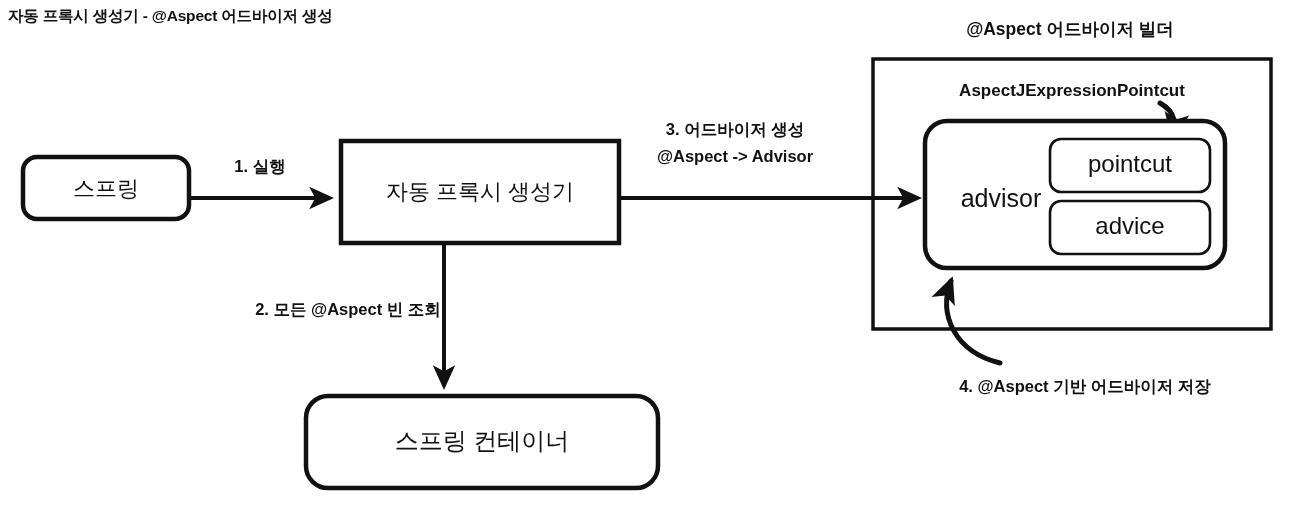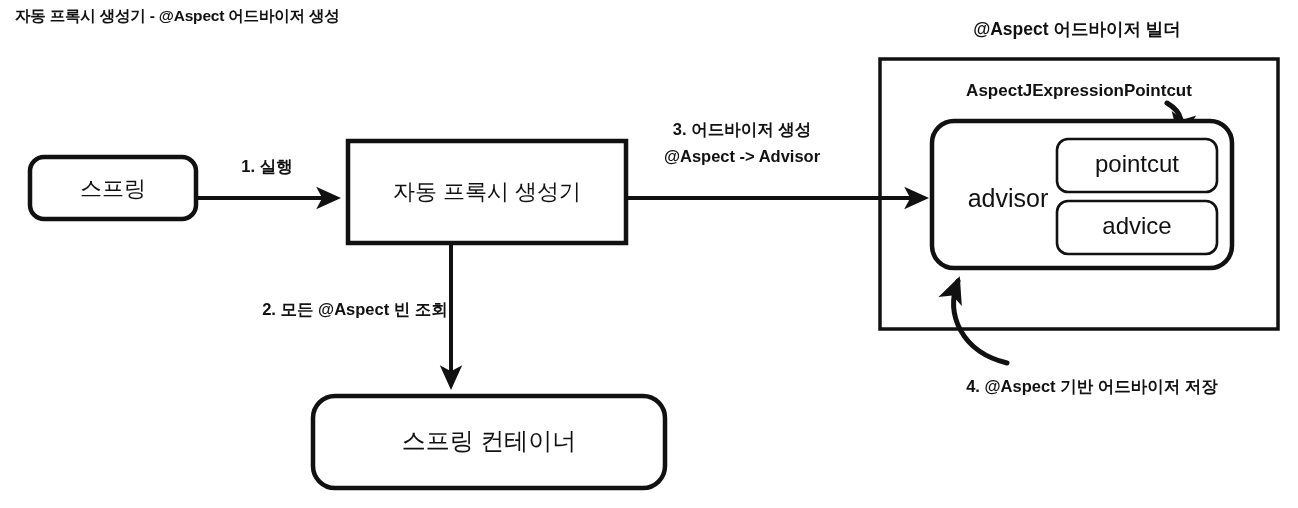--- a/index.html
+++ b/index.html
@@ -10,21 +10,21 @@
   body {
     width: 1298px;
     height: 508px;
     font-family: "Liberation Sans", "DejaVu Sans", sans-serif;
     color: #000000;
     overflow: hidden;
     position: relative;
   }
   #diagram-root {
     position: absolute;
-    left: 7px;
+    left: 0;
     top: 0;
     width: 1114px;
     height: 508px;
   }
   svg#diagram-canvas {
     position: absolute;
     left: 0;
     top: 0;
     width: 1298px;
     height: 508px;

